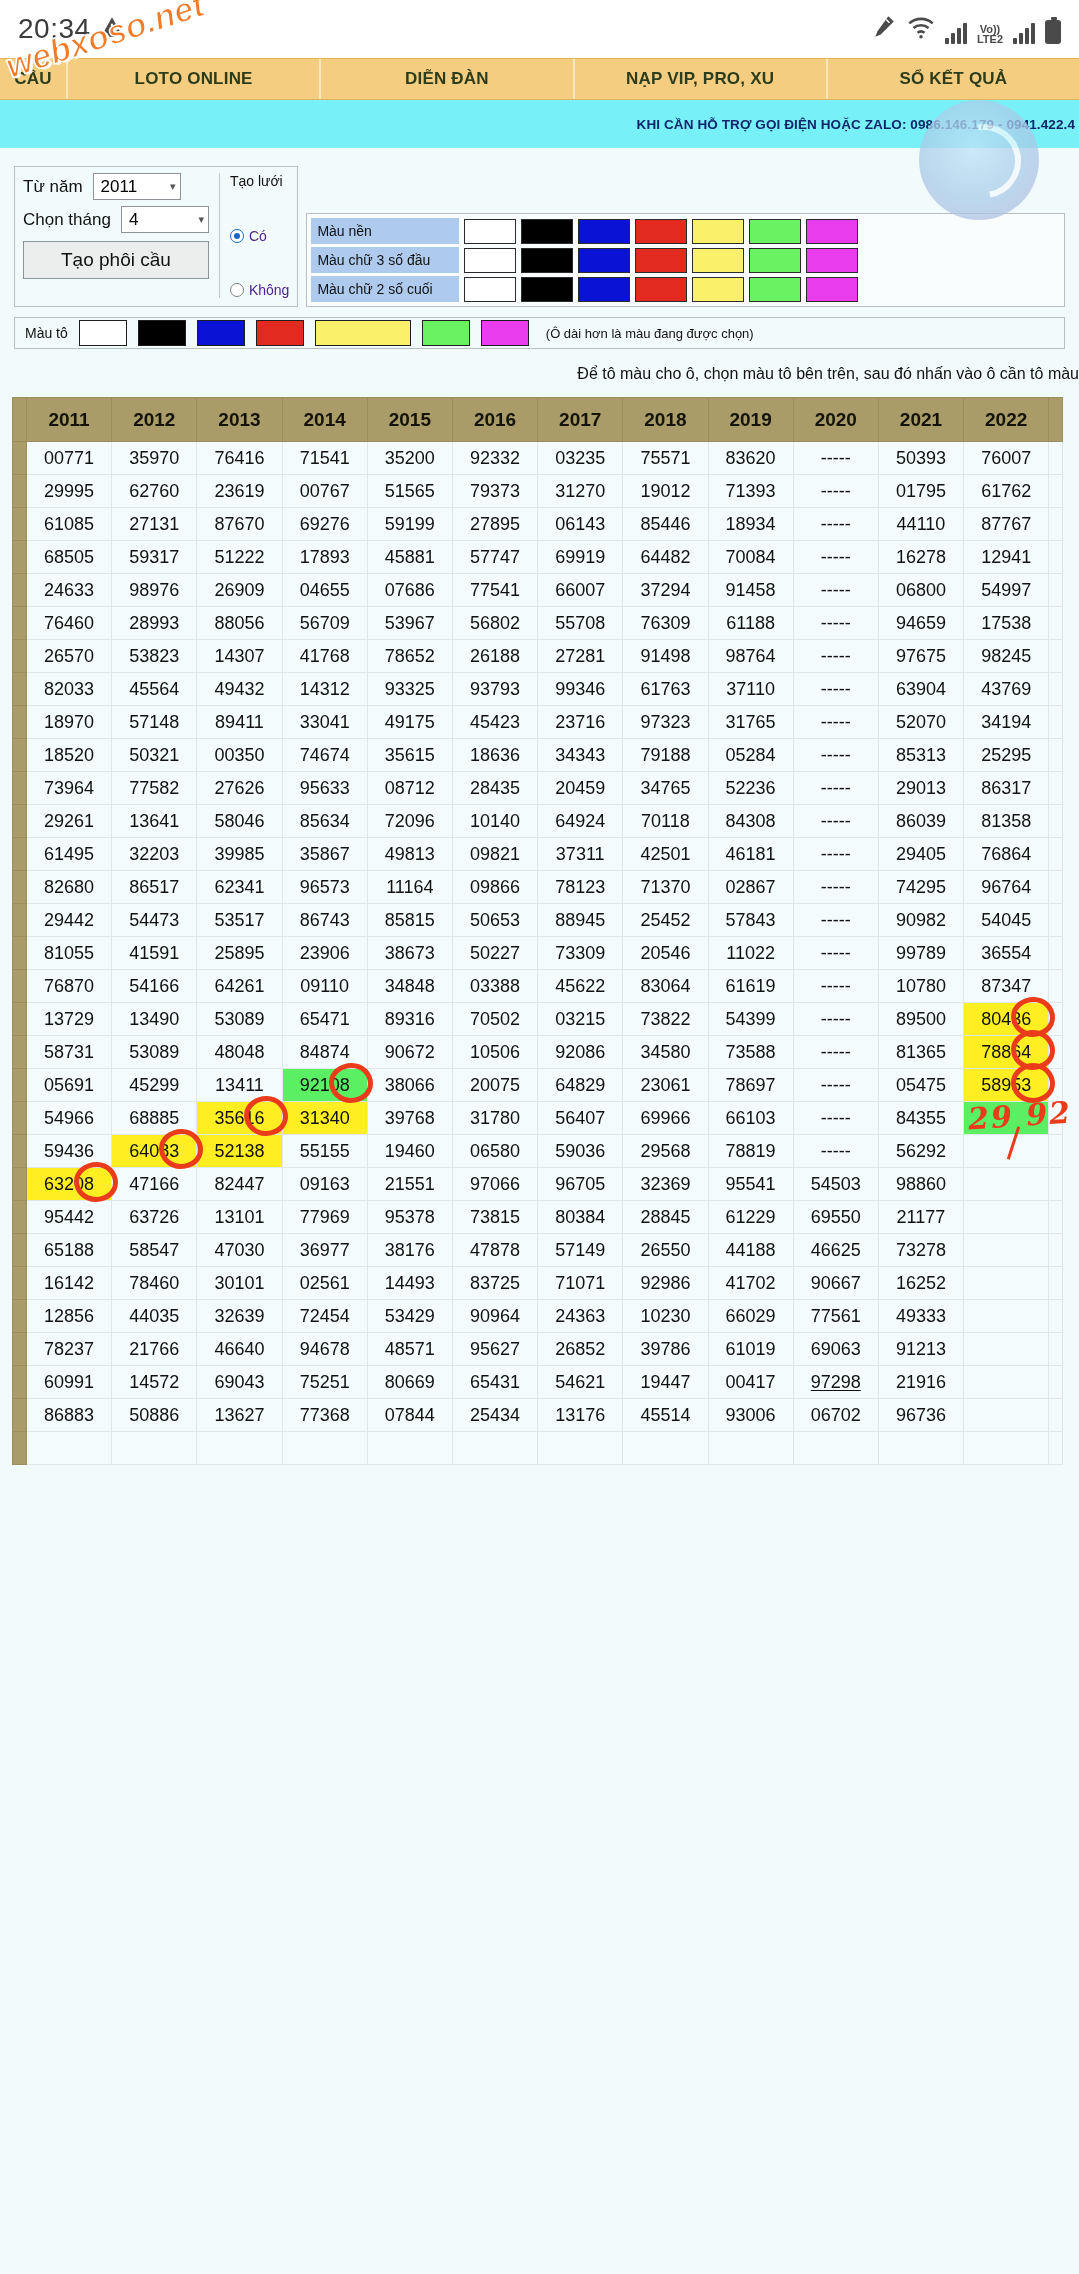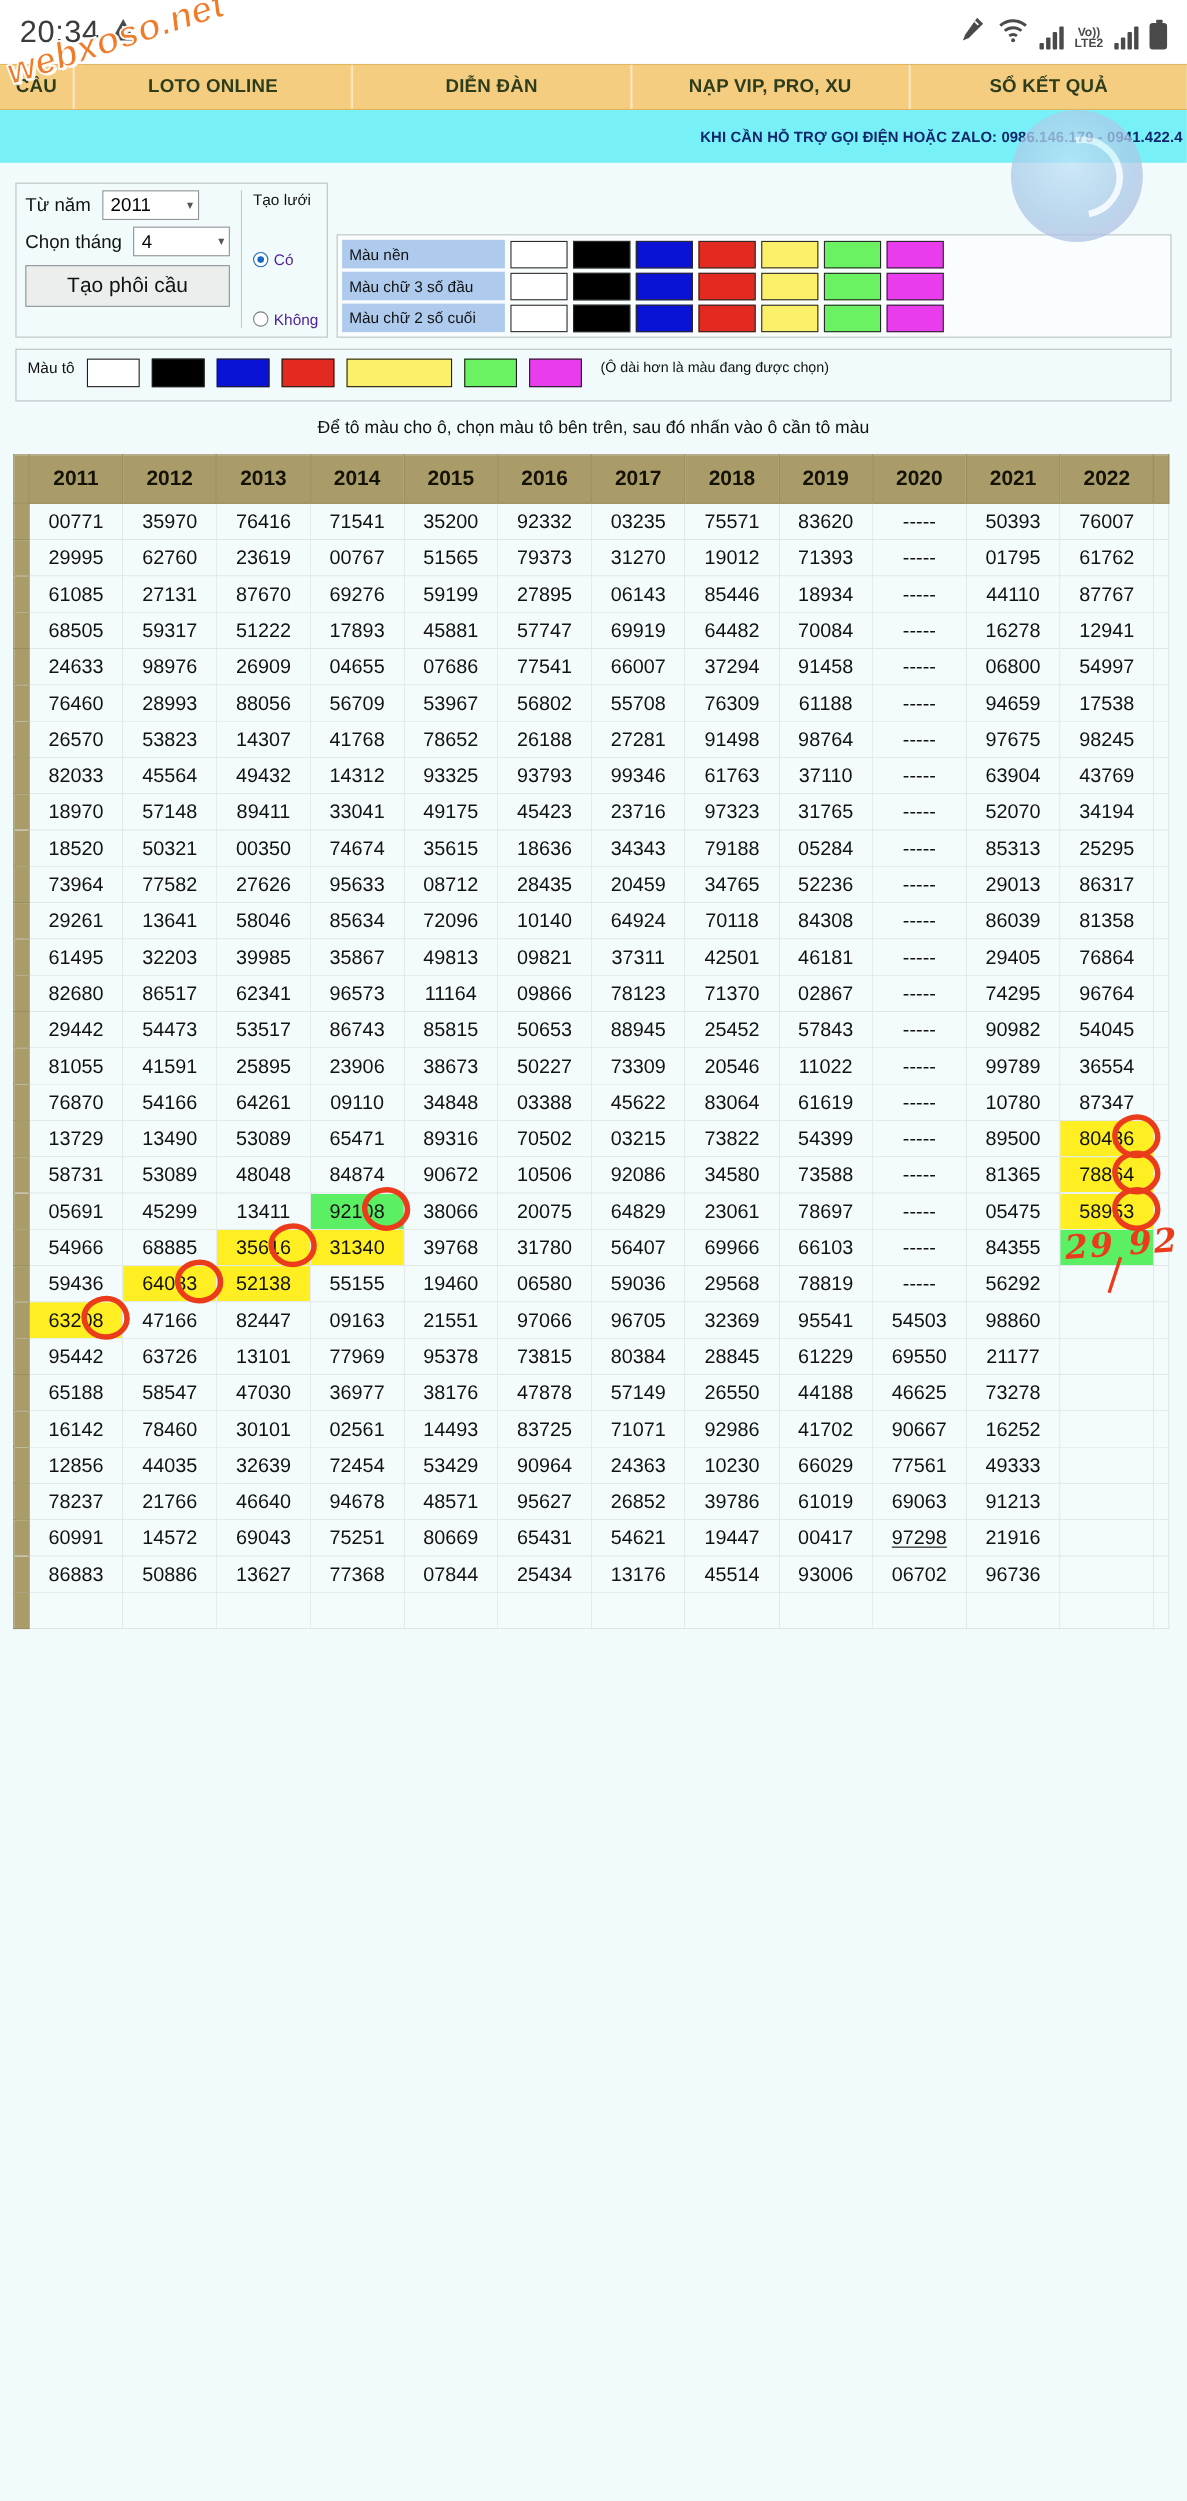--- a/index.html
+++ b/index.html
@@ -174,31 +174,31 @@
     display: flex; align-items: center;
     white-space: nowrap;
   }
   .sw { width: 52px; height: 25px; border: 1px solid #2b2b2b; flex: 0 0 52px; }
 
   
   .fillbar {
     margin: 10px 14px 0 14px;
     border: 1px solid #b9c0c4;
     background: #f2fbfc;
-    display: flex; gap: 11px;
+    display: flex; align-items: center; gap: 11px;
     padding: 8px 10px;
-    height: 48px;
+    height: 32px;
   }
   .fillbar .lbl { font-size: 14px; color: #111; }
   .fsw { width: 48px; height: 26px; border: 1px solid #1e1e1e; flex: 0 0 48px; }
   .fsw.selected { width: 96px; flex: 0 0 96px; }
   .fillnote { font-size: 13px; color: #111; margin-left: 6px; white-space: nowrap; }
 
   .hint {
-    text-align: center;
+    text-align: right;
     font-size: 16px;
     color: #111;
     margin: 16px 0 14px 0;
   }
 
   
   .tablewrap { padding: 0 12px; position: relative; }
   table.grid {
     border-collapse: collapse;
     width: 1037px;

